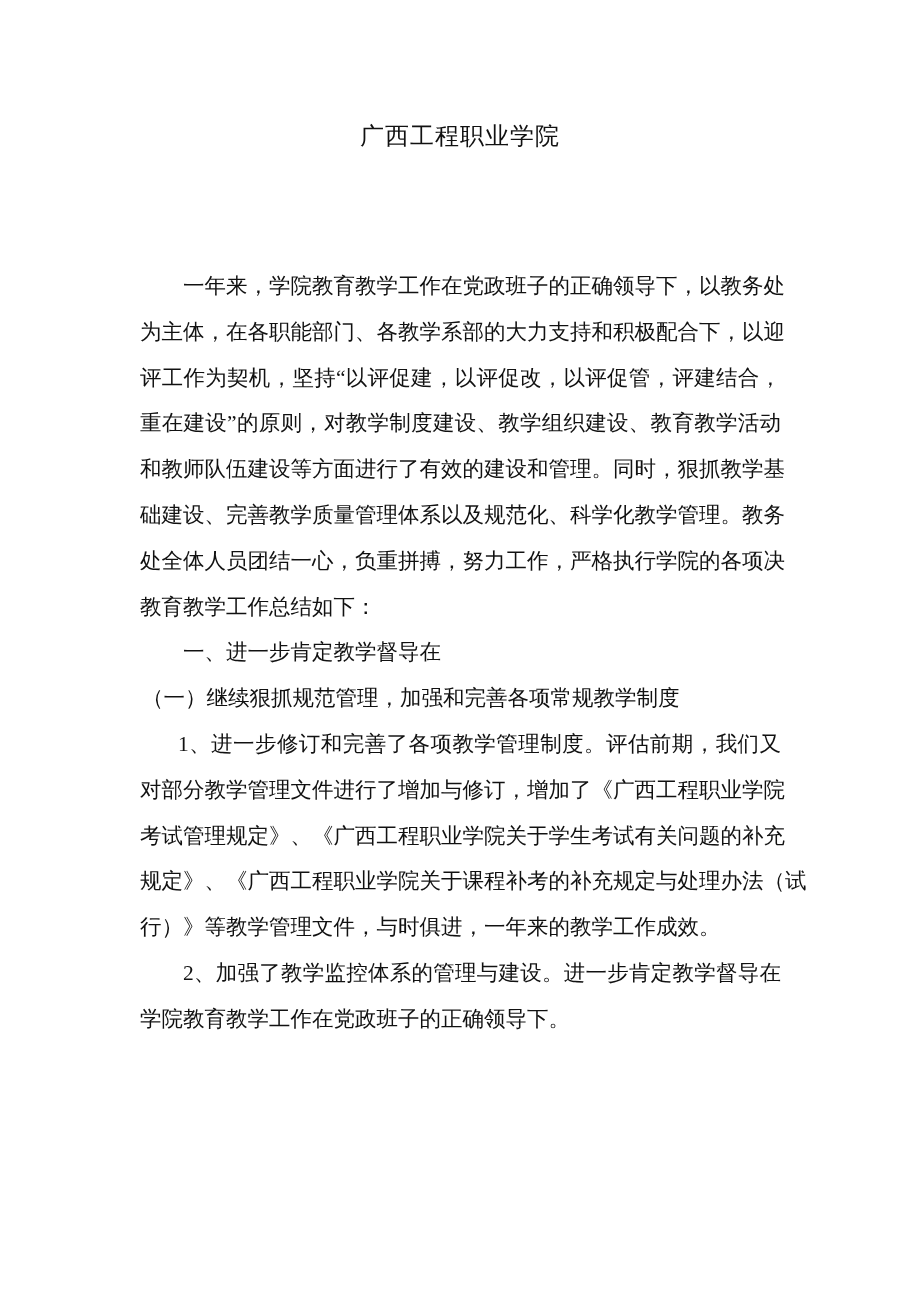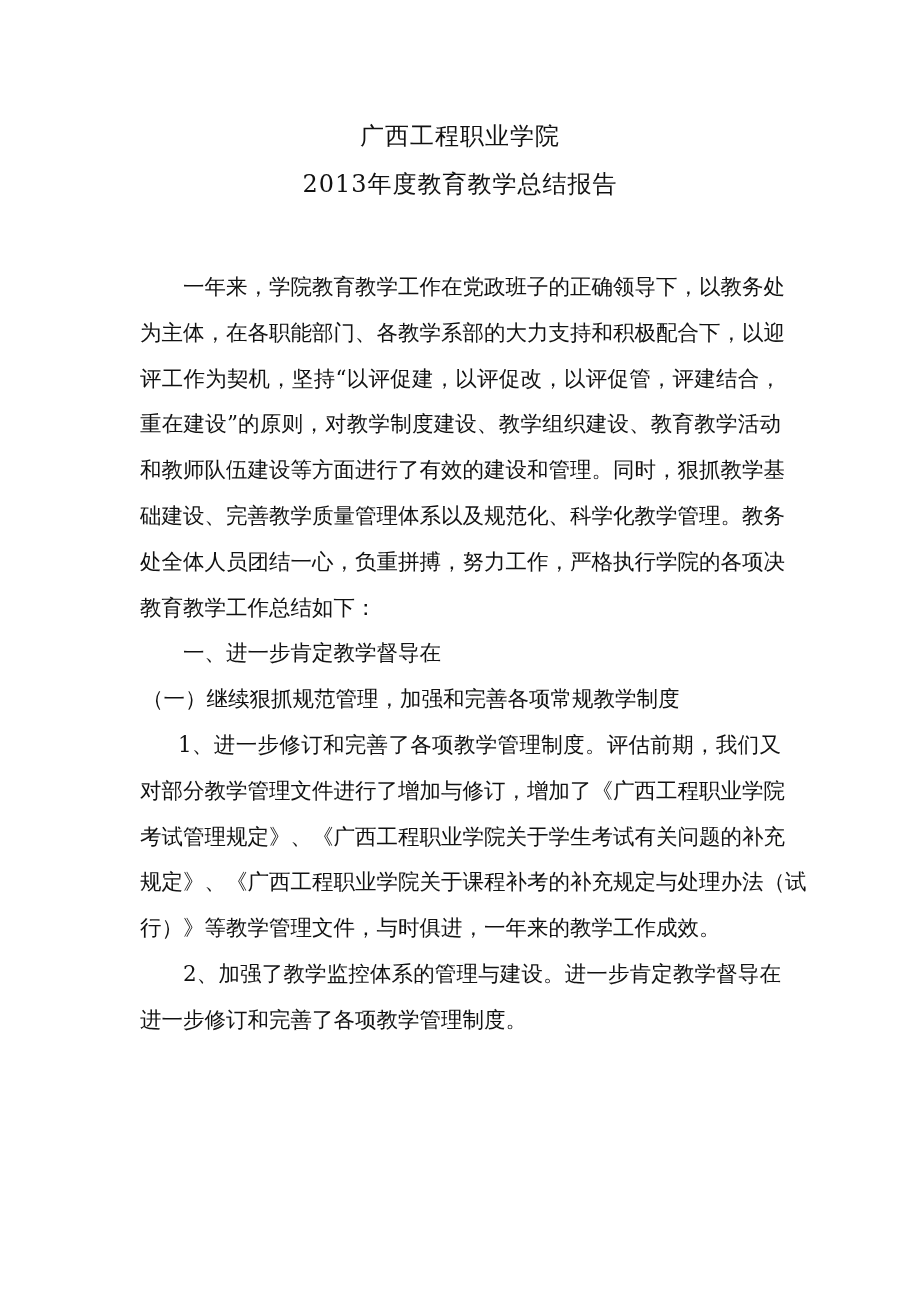--- a/index.html
+++ b/index.html
@@ -36,20 +36,21 @@
       display: block;
       letter-spacing: 1px;
     }
     .body-block {
       position: absolute;
       left: 140px;
       top: 264px;
       width: 641px;
       font-size: 21.5px;
       line-height: 45.8px;
+      font-family: Liberation Serif, serif;
     }
     .line {
       display: block;
       white-space: nowrap;
       height: 45.8px;
       text-align: justify;
       text-align-last: justify;
     }
     .line.last {
       text-align-last: left;
@@ -59,21 +60,20 @@
     .indent-h2 { padding-left: 0px; }
     .indent-p1 { padding-left: 38px; }
   </style>
 </head>
 <body>
 
 <div class="page">
 
   <div class="title-block">
     <span class="title-line">广西工程职业学院</span>
-    <span class="title-line">2013年度教育教学总结报告</span>
   </div>
 
   <div class="body-block">
 
     <div>
       <span class="line indent2">一年来，学院教育教学工作在党政班子的正确领导下，以教务处</span>
       <span class="line">为主体，在各职能部门、各教学系部的大力支持和积极配合下，以迎</span>
       <span class="line">评工作为契机，坚持“以评促建，以评促改，以评促管，评建结合，</span>
       <span class="line">重在建设”的原则，对教学制度建设、教学组织建设、教育教学活动</span>
       <span class="line">和教师队伍建设等方面进行了有效的建设和管理。同时，狠抓教学基</span>
@@ -89,17 +89,17 @@
     <div>
       <span class="line indent-p1">1、进一步修订和完善了各项教学管理制度。评估前期，我们又</span>
       <span class="line">对部分教学管理文件进行了增加与修订，增加了《广西工程职业学院</span>
       <span class="line">考试管理规定》、《广西工程职业学院关于学生考试有关问题的补充</span>
       <span class="line">规定》、《广西工程职业学院关于课程补考的补充规定与处理办法（试</span>
       <span class="line last">行）》等教学管理文件，与时俱进，一年来的教学工作成效。</span>
     </div>
 
     <div>
       <span class="line indent2">2、加强了教学监控体系的管理与建设。进一步肯定教学督导在</span>
-      <span class="line last">进一步修订和完善了各项教学管理制度。</span>
+      <span class="line last">学院教育教学工作在党政班子的正确领导下。</span>
     </div>
 
   </div>
 </div>
 
 </body></html>

